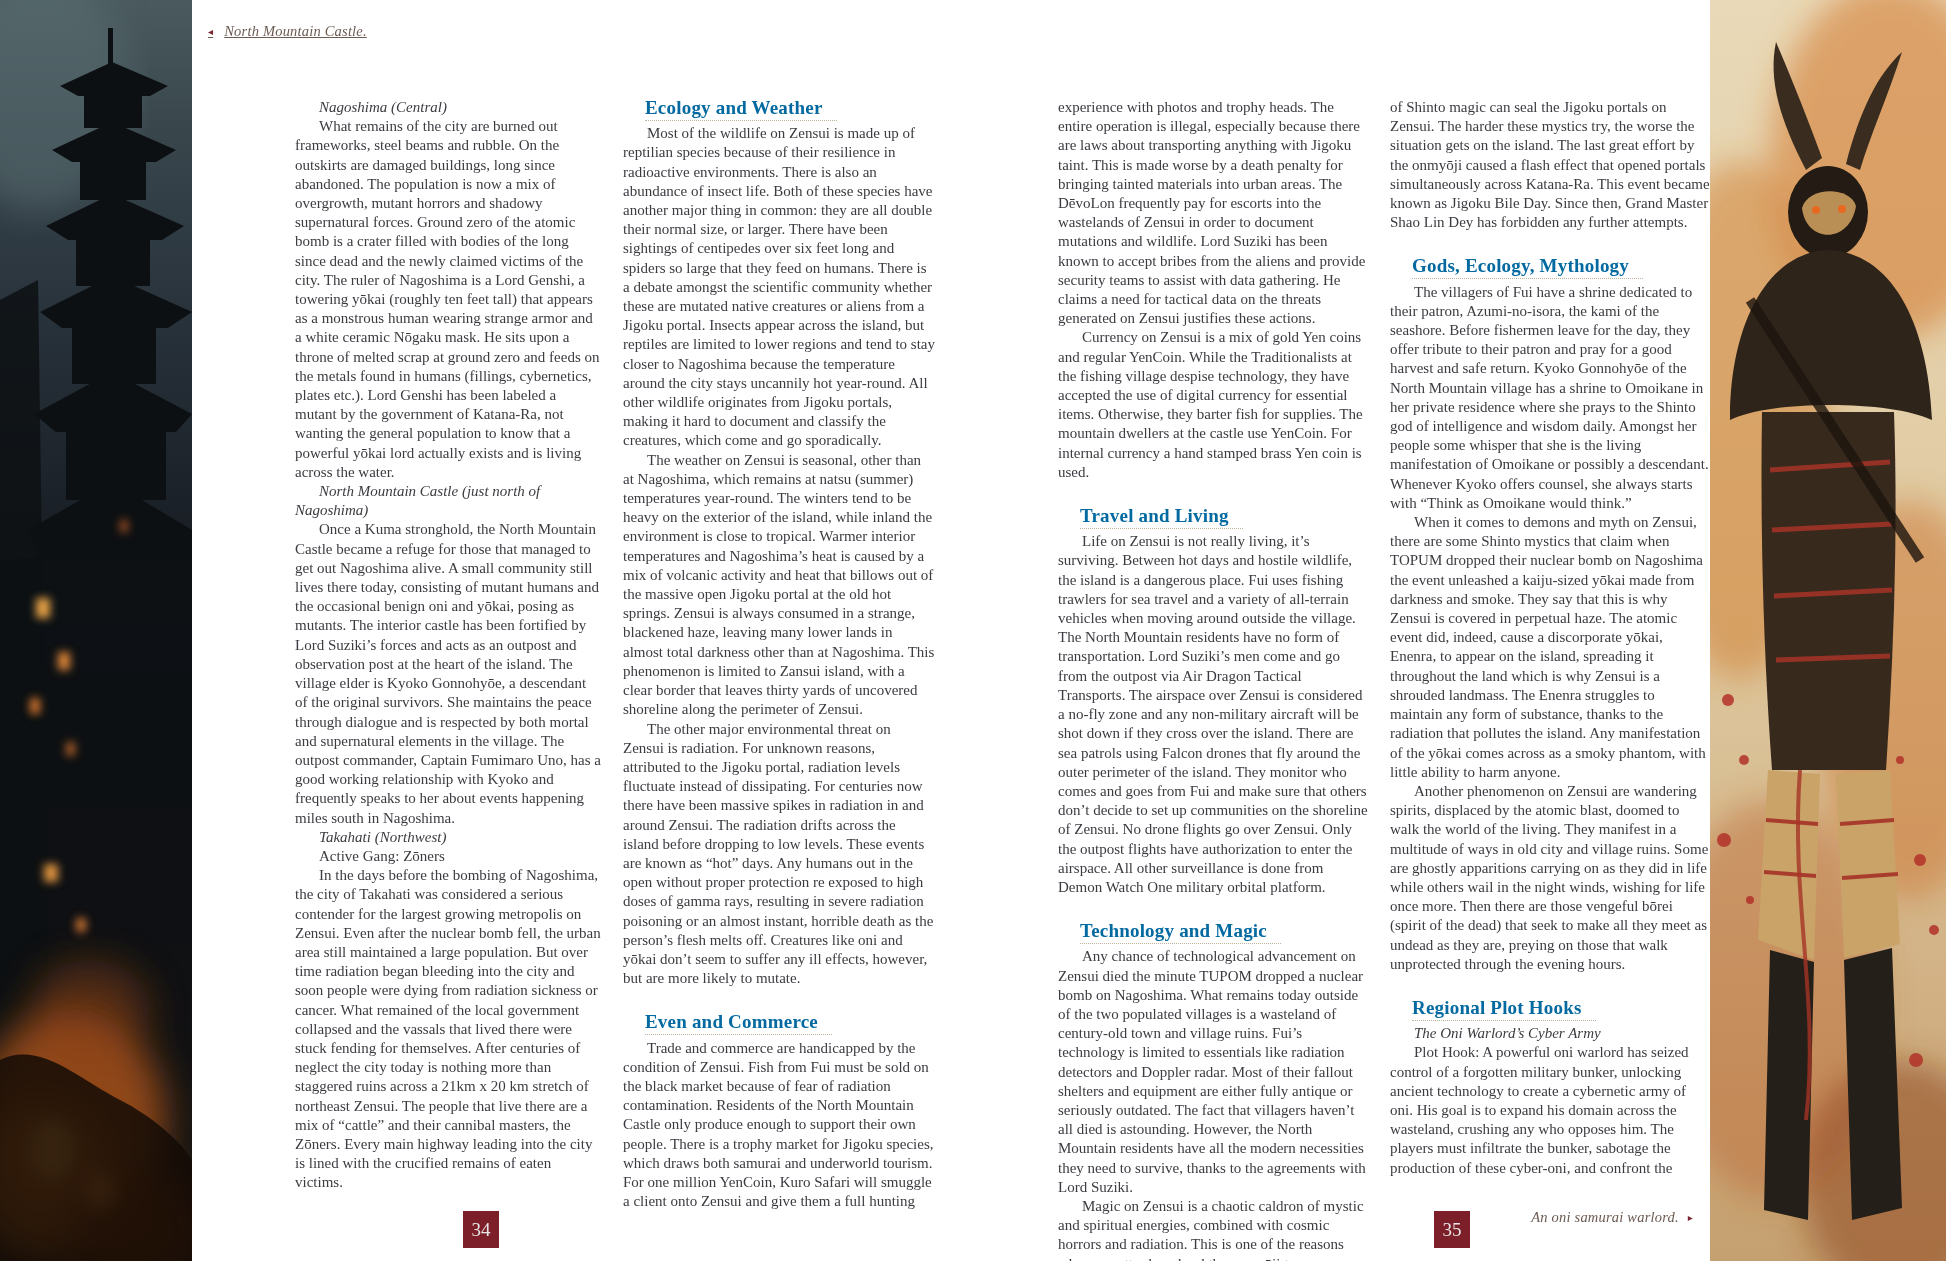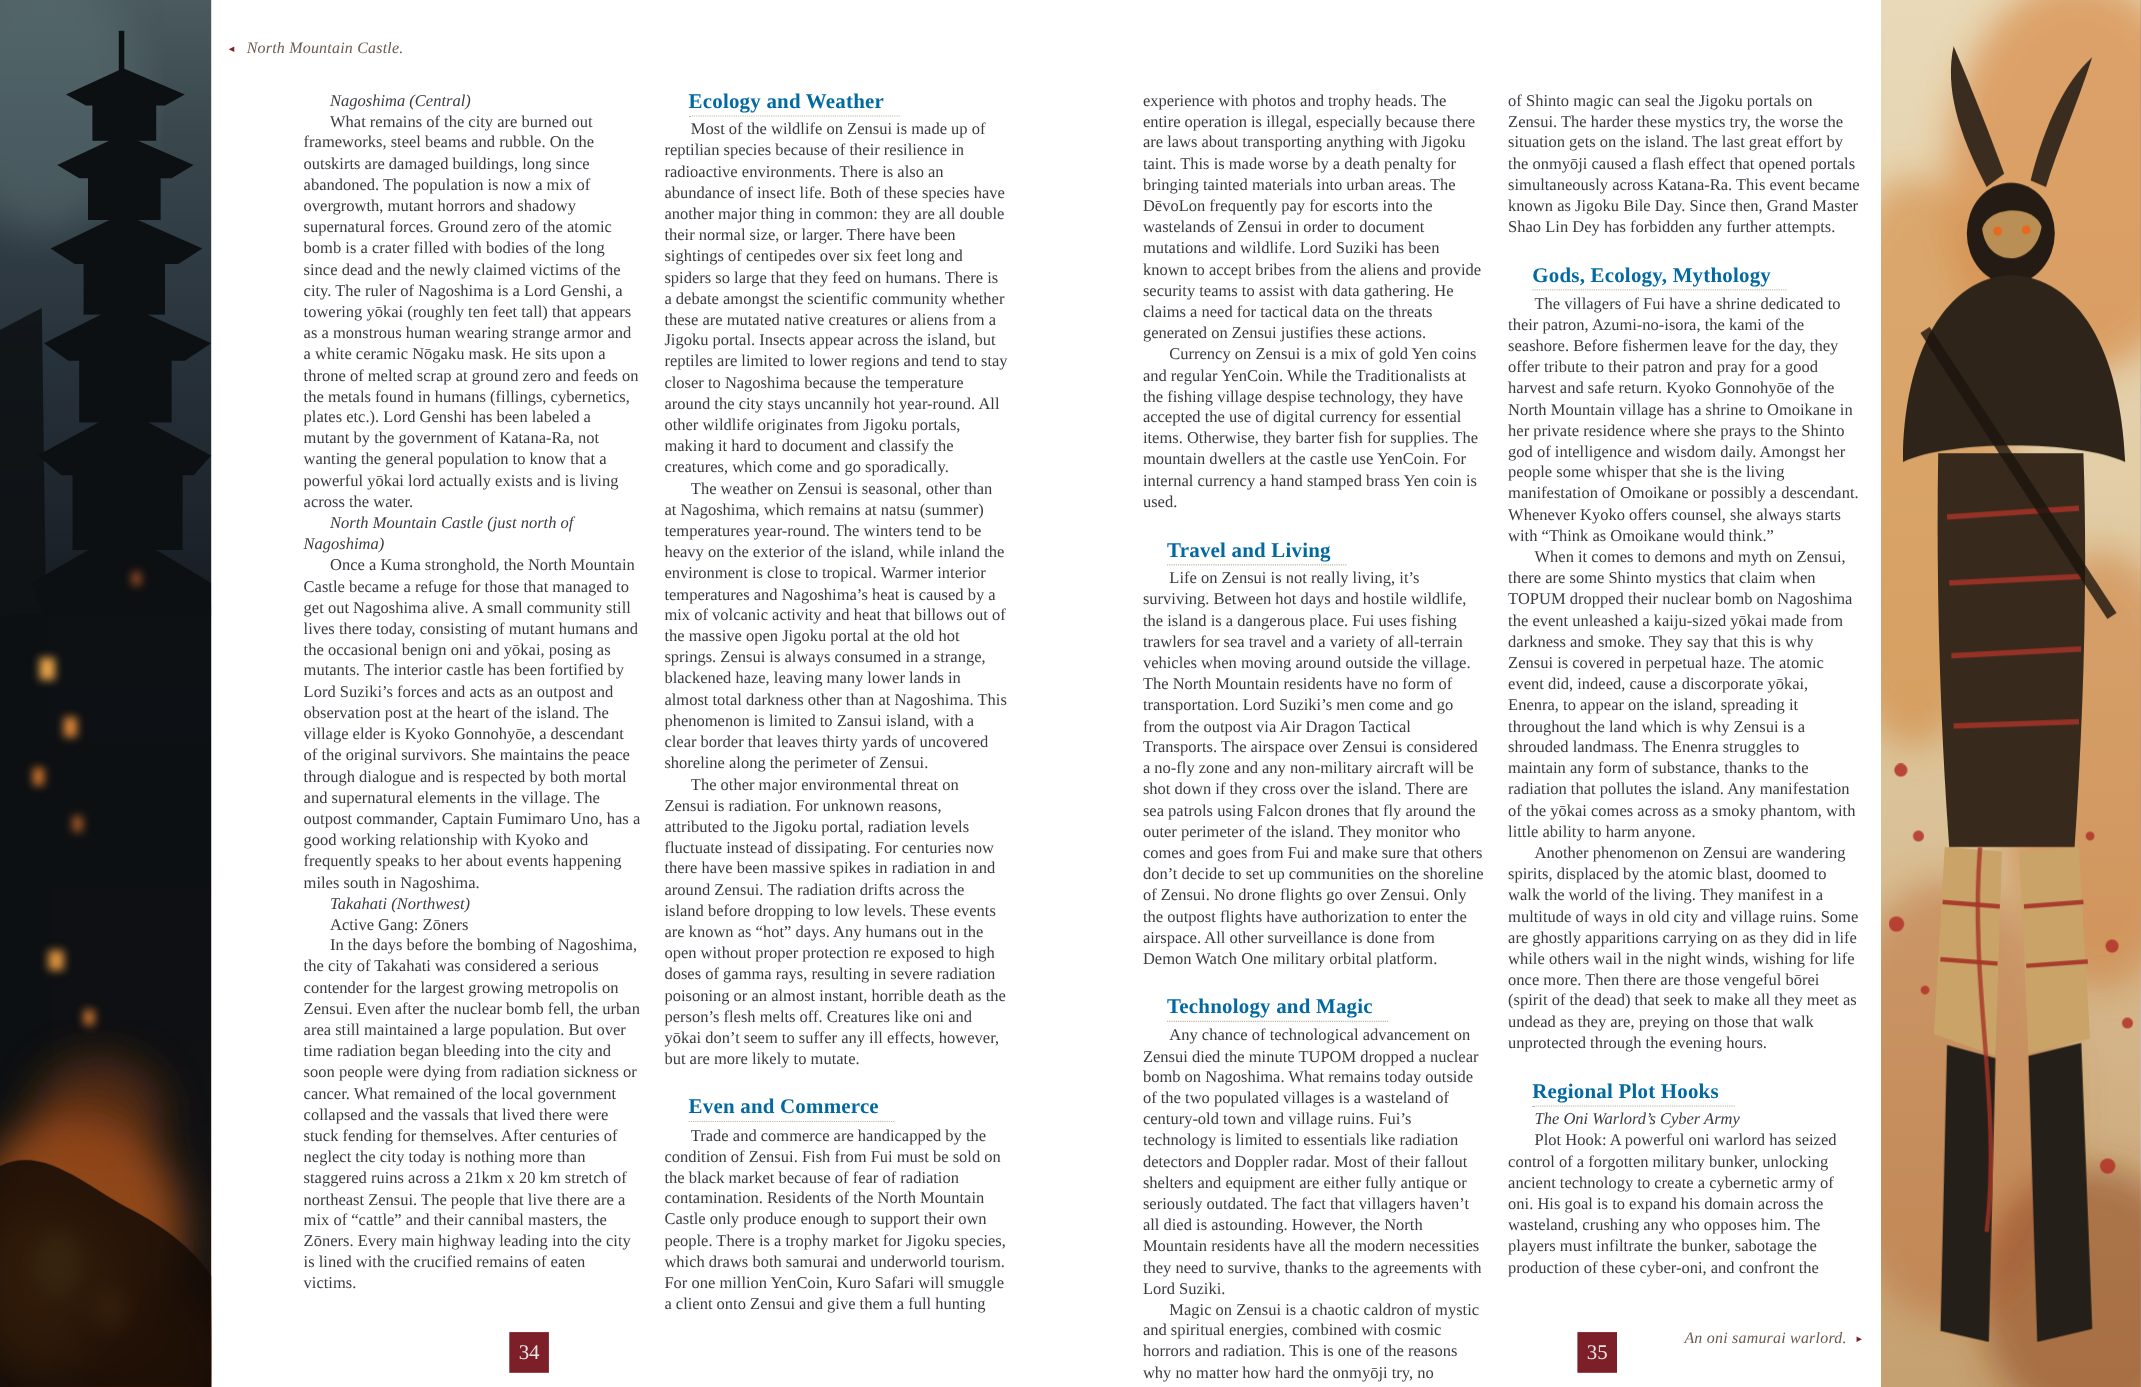--- a/index.html
+++ b/index.html
@@ -12,43 +12,43 @@
   }
   .art { position:absolute; top:0; height:1261px; }
   #art-left { left:0; width:192px; }
   #art-right { left:1710px; width:236px; }
 
   .page { position:absolute; top:0; height:1261px; }
   #page-left { left:192px; width:760px; }
   #page-right { left:952px; width:758px; }
 
   #running-header {
-    position:absolute; left:208px; top:36px;
-    font-style:italic; font-size:14.5px; color:#6b5a50; letter-spacing:.2px;
+    position:absolute; left:208px; top:23px;
+    font-style:italic; font-size:14.5px; color:#6b5a50; letter-spacing:.2px;text-decoration:underline;
   }
   #running-header .arrow, #footer-caption .arrow {
     font-family:"DejaVu Sans",sans-serif; font-style:normal;
     font-size:10px; color:#7a2430; position:relative; top:-1px;
   }
   #running-header .arrow { margin-right:11px; }
   #footer-caption {
     position:absolute; right:253px; top:1209px;
     font-style:italic; font-size:14.5px; color:#6b5a50; letter-spacing:.2px;
   }
   #footer-caption .arrow { margin-left:9px; }
 
   .pageno {
     position:absolute; width:36px; height:37px; background:#7d1f28;
     color:#e5e5e5; display:flex; align-items:center; justify-content:center;
     font-size:19px;
   }
   #pageno-left  { left:463px;  top:1211px; }
   #pageno-right { left:1434px; top:1211px; }
 
-  .col { position:absolute; top:83px; font-size:15px; line-height:19.2px; }
+  .col { position:absolute; top:98px; font-size:15px; line-height:19.2px;margin-left:19px; }
   #col-0 { left:276px;  width:306px; }
   #col-1 { left:604px;  width:312px; }
   #col-2 { left:1039px; width:312px; }
   #col-3 { left:1371px; width:320px; }
 
   .col p { margin:0; }
   .para, .plain { text-indent:24px; }
   .cont { text-indent:0; }
   .subhead { font-style:italic; text-indent:24px; margin-top:19px; }
   .sec { font-size:19px; font-weight:bold; color:#0369a1; margin:24px 0 7px 22px; letter-spacing:.2px; }

